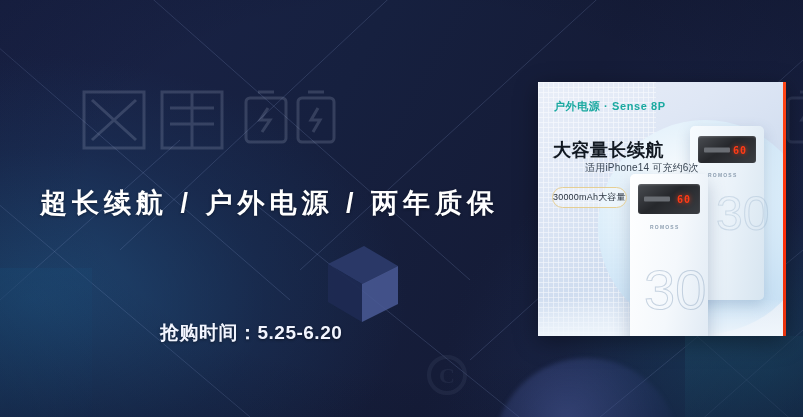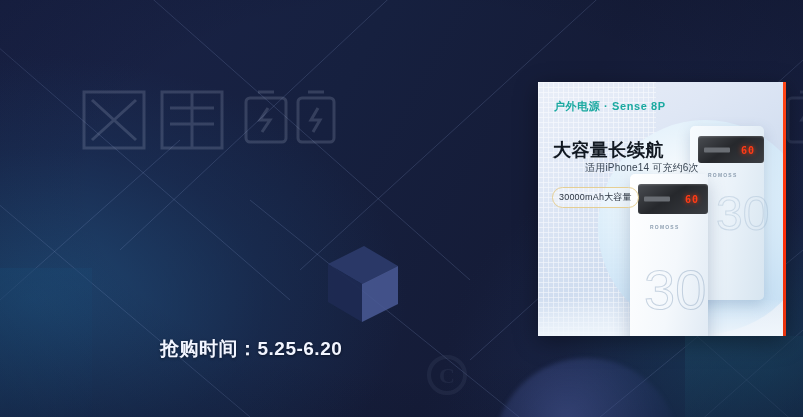--- a/index.html
+++ b/index.html
@@ -71,21 +71,20 @@
     letter-spacing:5px;
     text-shadow:0 1px 3px rgba(0,0,0,.4);
     white-space:nowrap;
   }
   .sale-time{
     position:absolute;left:160px;top:320px;
     font-size:19px;color:#f2f5ff;font-weight:bold;
     letter-spacing:.5px;
     text-shadow:0 1px 3px rgba(0,0,0,.45);
     white-space:nowrap;
-    margin-top:16px;
   }
 
   
   .card{
     position:absolute;left:538px;top:82px;width:248px;height:254px;
     overflow:hidden;
     background:linear-gradient(150deg,#e9eef8 0%,#dfe7f5 28%,#cfdcef 58%,#eaf1f8 100%);
     box-shadow:0 6px 22px rgba(0,0,0,.38);
   }
   .card-grid{
@@ -122,21 +121,21 @@
     margin-top:8px;
   }
   .c-sub{
     position:absolute;left:16px;top:79px;
     font-size:10px;color:#3a4654;letter-spacing:.2px;
     white-space:nowrap;
     margin-left:31px;
   }
   .c-badge{
     position:absolute;left:14px;top:105px;
-    padding:3px 6px;
+    padding:3px 0;
     border:1px solid #e6cf93;border-radius:11px;
     font-size:9px;color:#2b3440;letter-spacing:.2px;
     background:rgba(255,255,255,.35);
     white-space:nowrap;
   }
 
   
   .pb{position:absolute;border-radius:5px;}
   .pb-back{
     left:152px;top:44px;width:74px;height:174px;
@@ -145,21 +144,20 @@
   }
   .pb-front{
     left:92px;top:92px;width:78px;height:190px;
     background:linear-gradient(100deg,#ffffff 0%,#f4f8fc 55%,#dfe9f3 100%);
     box-shadow:0 8px 18px rgba(50,80,120,.28);
   }
   .led{
     position:absolute;border-radius:3px;
     background:linear-gradient(145deg,#4a4d52,#26282c 45%,#3a3d42);
     box-shadow:inset 0 1px 2px rgba(255,255,255,.18);
-    padding-left:8px;
   }
   .led-back{left:160px;top:54px;width:58px;height:27px;}
   .led-front{left:100px;top:102px;width:62px;height:30px;}
   .led-digits{
     position:absolute;right:9px;top:50%;transform:translateY(-50%);
     font-family:"DejaVu Sans Mono","Liberation Mono",monospace;
     font-size:10px;font-weight:bold;color:#ff3b16;letter-spacing:1px;
     text-shadow:0 0 5px rgba(255,60,20,.8);
   }
   .led-bar{
@@ -251,20 +249,21 @@
     </svg>
   </div>
 
   <div class="wm-c">
     <svg width="46" height="46" viewBox="0 0 46 46">
       <circle cx="23" cy="23" r="18" fill="none" stroke="#4b5573" stroke-width="4"></circle>
       <text x="23" y="31" font-size="22" font-family="Liberation Serif, serif" fill="#4b5573" text-anchor="middle" font-weight="bold">C</text>
     </svg>
   </div>
 
+  <div class="subhead">超长续航 / 户外电源 / 两年质保</div>
   <div class="sale-time">抢购时间：5.25-6.20</div>
 
   <div class="card">
     <div class="card-grid"></div>
     <div class="card-orb"></div>
     <div class="card-shelf"></div>
 
     <div class="pb pb-back"></div>
     <div class="led led-back">
       <div class="led-bar"></div>

